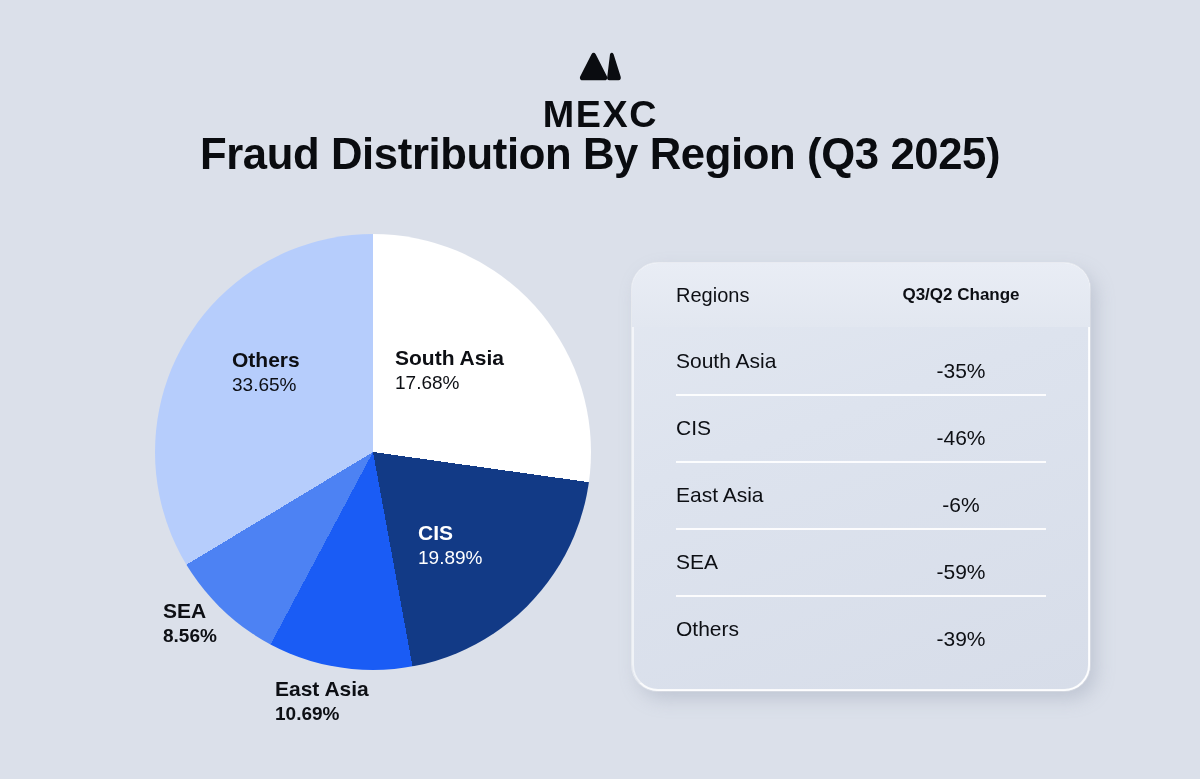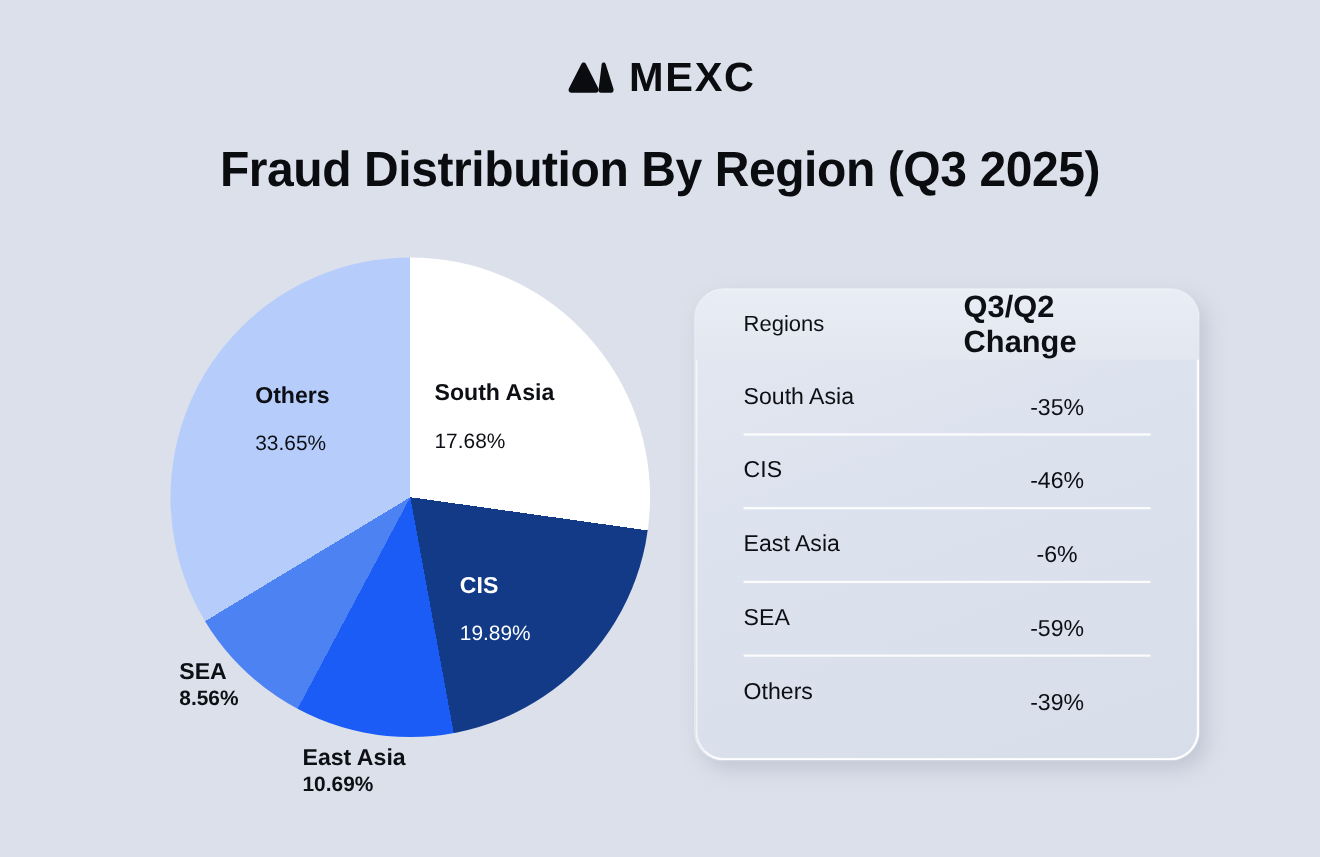--- a/index.html
+++ b/index.html
@@ -12,20 +12,21 @@
     overflow:hidden;
     position:relative;
   }
 
   
   .brand {
     position:absolute;
     top:52px; left:0; right:0;
     display:flex; align-items:center; justify-content:center;
     gap:14px;
+    flex-direction:column;
   }
   .brand-mark { display:block; }
   .brand-word {
     font-size:37px;
     font-weight:700;
     letter-spacing:1.5px;
     color:#0a0c10;
     line-height:1;
     transform:scaleX(1.02);
   }
@@ -52,21 +53,21 @@
     position:absolute; inset:0;
     border-radius:50%;
     background:#ffffff;
   }
   .slice-label {
     position:absolute;
     line-height:1.22;
     white-space:nowrap;
   }
   .slice-label .nm { font-size:21px; font-weight:700; display:block; }
-  .slice-label .pc { font-size:19px; font-weight:400; display:block;margin-top:19px; }
+  .slice-label .pc { font-size:19px; font-weight:400; display:block; }
   .lbl-dark { color:#0d0f14; }
   .lbl-light { color:#ffffff; }
 
   .lbl-southasia { left:240px;  top:111px; }
   .lbl-others    { left:77px;   top:113px; }
   .lbl-cis       { left:263px;  top:286px; }
 
   .outside-label {
     position:absolute;
     line-height:1.25;
@@ -102,21 +103,21 @@
     pointer-events:none;
   }
   .card-head {
     position:relative; z-index:2;
     height:64px;
     display:flex; align-items:center;
     background:linear-gradient(180deg,#e9edf5 0%, #e2e7f0 100%);
     padding:0 44px 0 44px;
   }
   .card-head .col-a { flex:1; font-size:20px; font-weight:400; color:#0d0f14; }
-  .card-head .col-b { width:170px; font-size:28px; font-weight:700; color:#0d0f14; }
+  .card-head .col-b { width:170px; text-align:center; font-size:17px; font-weight:700; color:#0d0f14; }
 
   .rows { position:relative; z-index:2; padding:0 44px; }
   .row {
     height:67px;
     display:flex; align-items:center;
     position:relative;
   }
   .row + .row::before {
     content:"";
     position:absolute; left:0; right:0; top:0;

